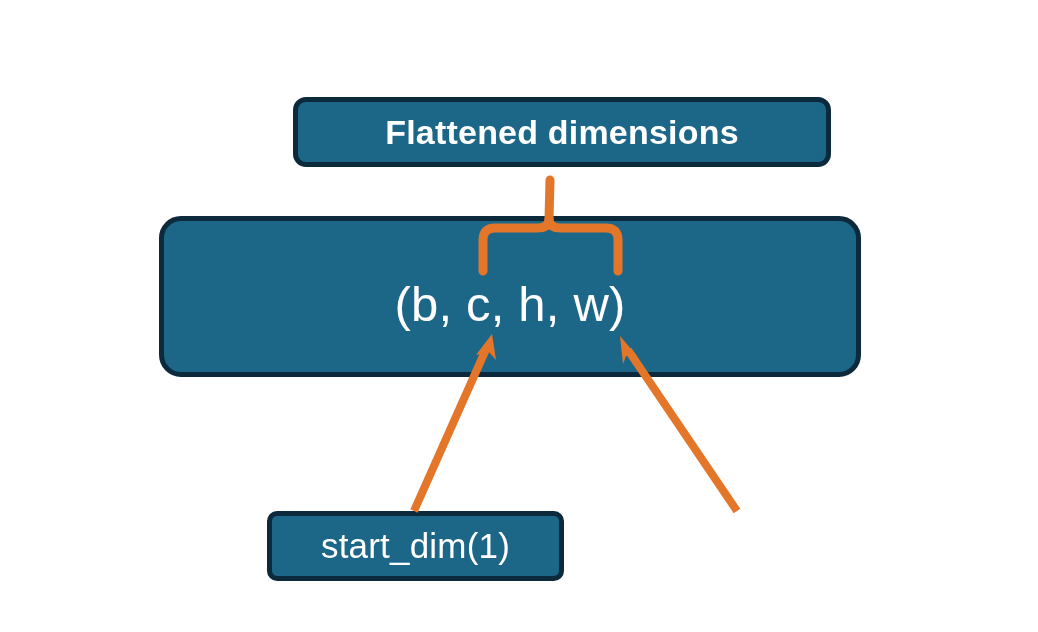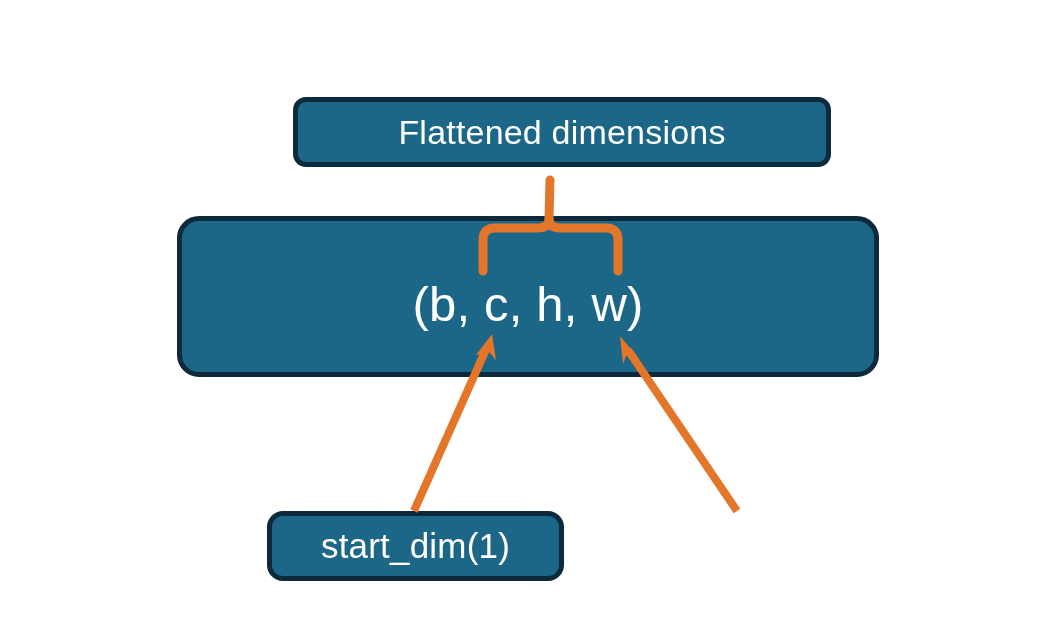--- a/index.html
+++ b/index.html
@@ -31,39 +31,40 @@
     white-space: nowrap;
     z-index: 2;
   }
   #node-flattened {
     left: 293px;
     top: 97px;
     width: 538px;
     height: 70px;
     font-size: 34px;
     border-radius: 13px;
+    font-weight: bold;
   }
   #node-shape {
-    left: 177px;
+    left: 159px;
     top: 216px;
     width: 702px;
     height: 161px;
     font-size: 49px;
     border-radius: 22px;
   }
   #node-shape .label {
     transform: translateY(7px);
   }
   #node-start-dim {
     left: 267px;
     top: 511px;
     width: 297px;
     height: 70px;
     font-size: 35px;
-    border-radius: 16px;
+    border-radius: 10px;
     text-align: center;
   }
   #node-end-dim {
     left: 580px;
     top: 511px;
     width: 299px;
     height: 70px;
     font-size: 35px;
     border-radius: 14px;
   }

